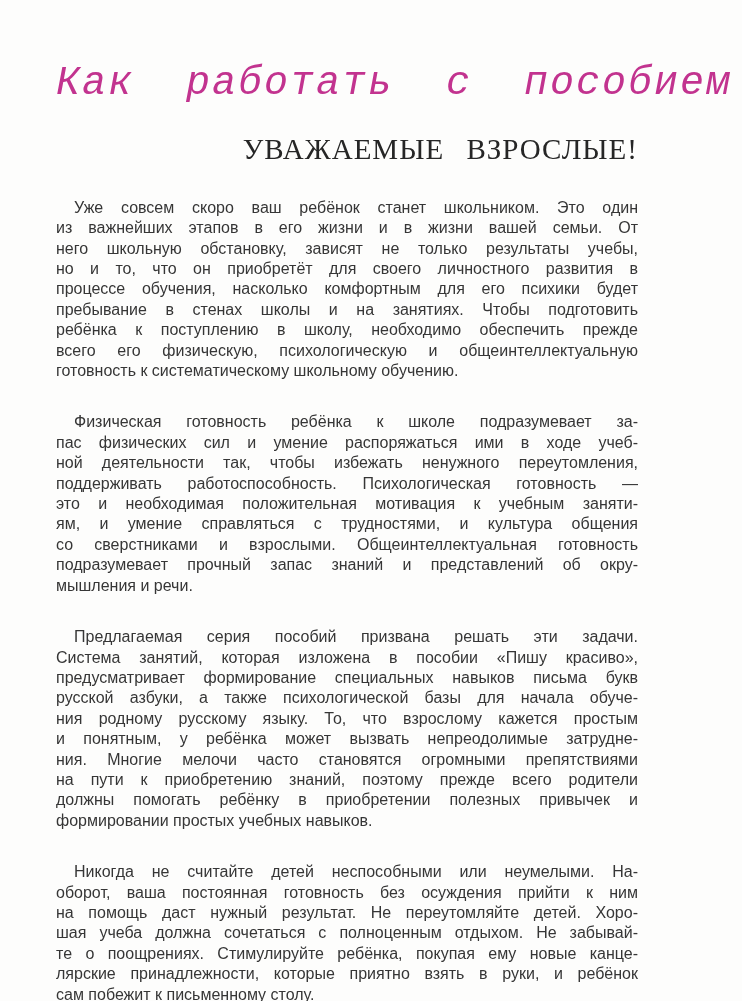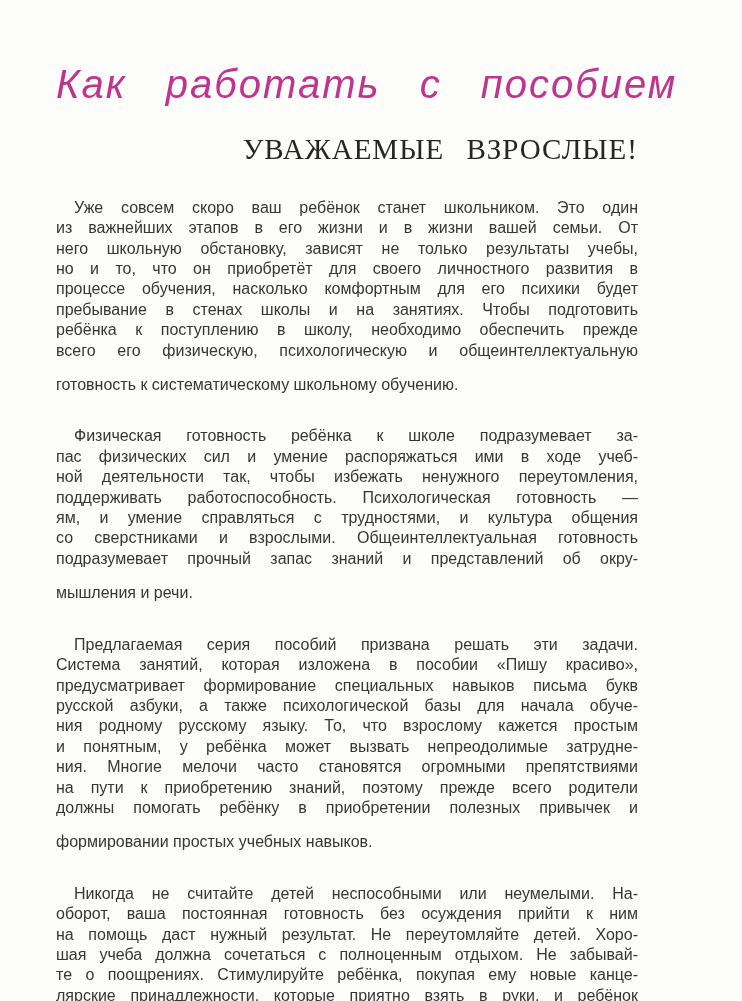--- a/index.html
+++ b/index.html
@@ -12,21 +12,21 @@
     width: 742px;
     height: 1001px;
     box-sizing: border-box;
     background: var(--page-bg, #fdfdfc);
     padding: 60px 104px 0 56px;
     overflow: hidden;
     font-kerning: normal;
   }
   .title {
     margin: 0;
-    font-family: Liberation Sans, sans-serif;
+    font-family: Liberation Mono, monospace;
     font-style: italic;
     font-weight: normal;
     font-size: 40px;
     line-height: 1.2;
     letter-spacing: 2px;
     word-spacing: 26px;
     text-align: center;
     color: var(--title-color, #c2338f);
     white-space: nowrap;
   }
@@ -49,21 +49,21 @@
     line-height: 20.4px;
     color: var(--body-color, #363636);
   }
   .paragraph { margin: 0; }
   .line {
     text-align: justify;
     text-align-last: justify;
     white-space: normal;
   }
   .line.first { padding-left: 18px; margin-top: 31px; }
-  .line.last { text-align-last: left; margin-top: 14px; }
+  .line.last { text-align-last: left; }
 </style>
 </head>
 <body>
 
 <div class="page">
   <h1 class="title">Как работать с пособием</h1>
   <h2 class="heading">УВАЖАЕМЫЕ ВЗРОСЛЫЕ!</h2>
   <div class="body-text" id="body-text">
       <div class="paragraph">
         <div class="line first">Уже совсем скоро ваш ребёнок станет школьником. Это один</div>
@@ -74,20 +74,21 @@
         <div class="line">пребывание в стенах школы и на занятиях. Чтобы подготовить</div>
         <div class="line">ребёнка к поступлению в школу, необходимо обеспечить прежде</div>
         <div class="line">всего его физическую, психологическую и общеинтеллектуальную</div>
         <div class="line last">готовность к систематическому школьному обучению.</div>
       </div>
       <div class="paragraph">
         <div class="line first">Физическая готовность ребёнка к школе подразумевает за-</div>
         <div class="line">пас физических сил и умение распоряжаться ими в ходе учеб-</div>
         <div class="line">ной деятельности так, чтобы избежать ненужного переутомления,</div>
         <div class="line">поддерживать работоспособность. Психологическая готовность —</div>
+        <div class="line">это и необходимая положительная мотивация к учебным заняти-</div>
         <div class="line">ям, и умение справляться с трудностями, и культура общения</div>
         <div class="line">со сверстниками и взрослыми. Общеинтеллектуальная готовность</div>
         <div class="line">подразумевает прочный запас знаний и представлений об окру-</div>
         <div class="line last">мышления и речи.</div>
       </div>
       <div class="paragraph">
         <div class="line first">Предлагаемая серия пособий призвана решать эти задачи.</div>
         <div class="line">Система занятий, которая изложена в пособии «Пишу красиво»,</div>
         <div class="line">предусматривает формирование специальных навыков письма букв</div>
         <div class="line">русской азбуки, а также психологической базы для начала обуче-</div>

